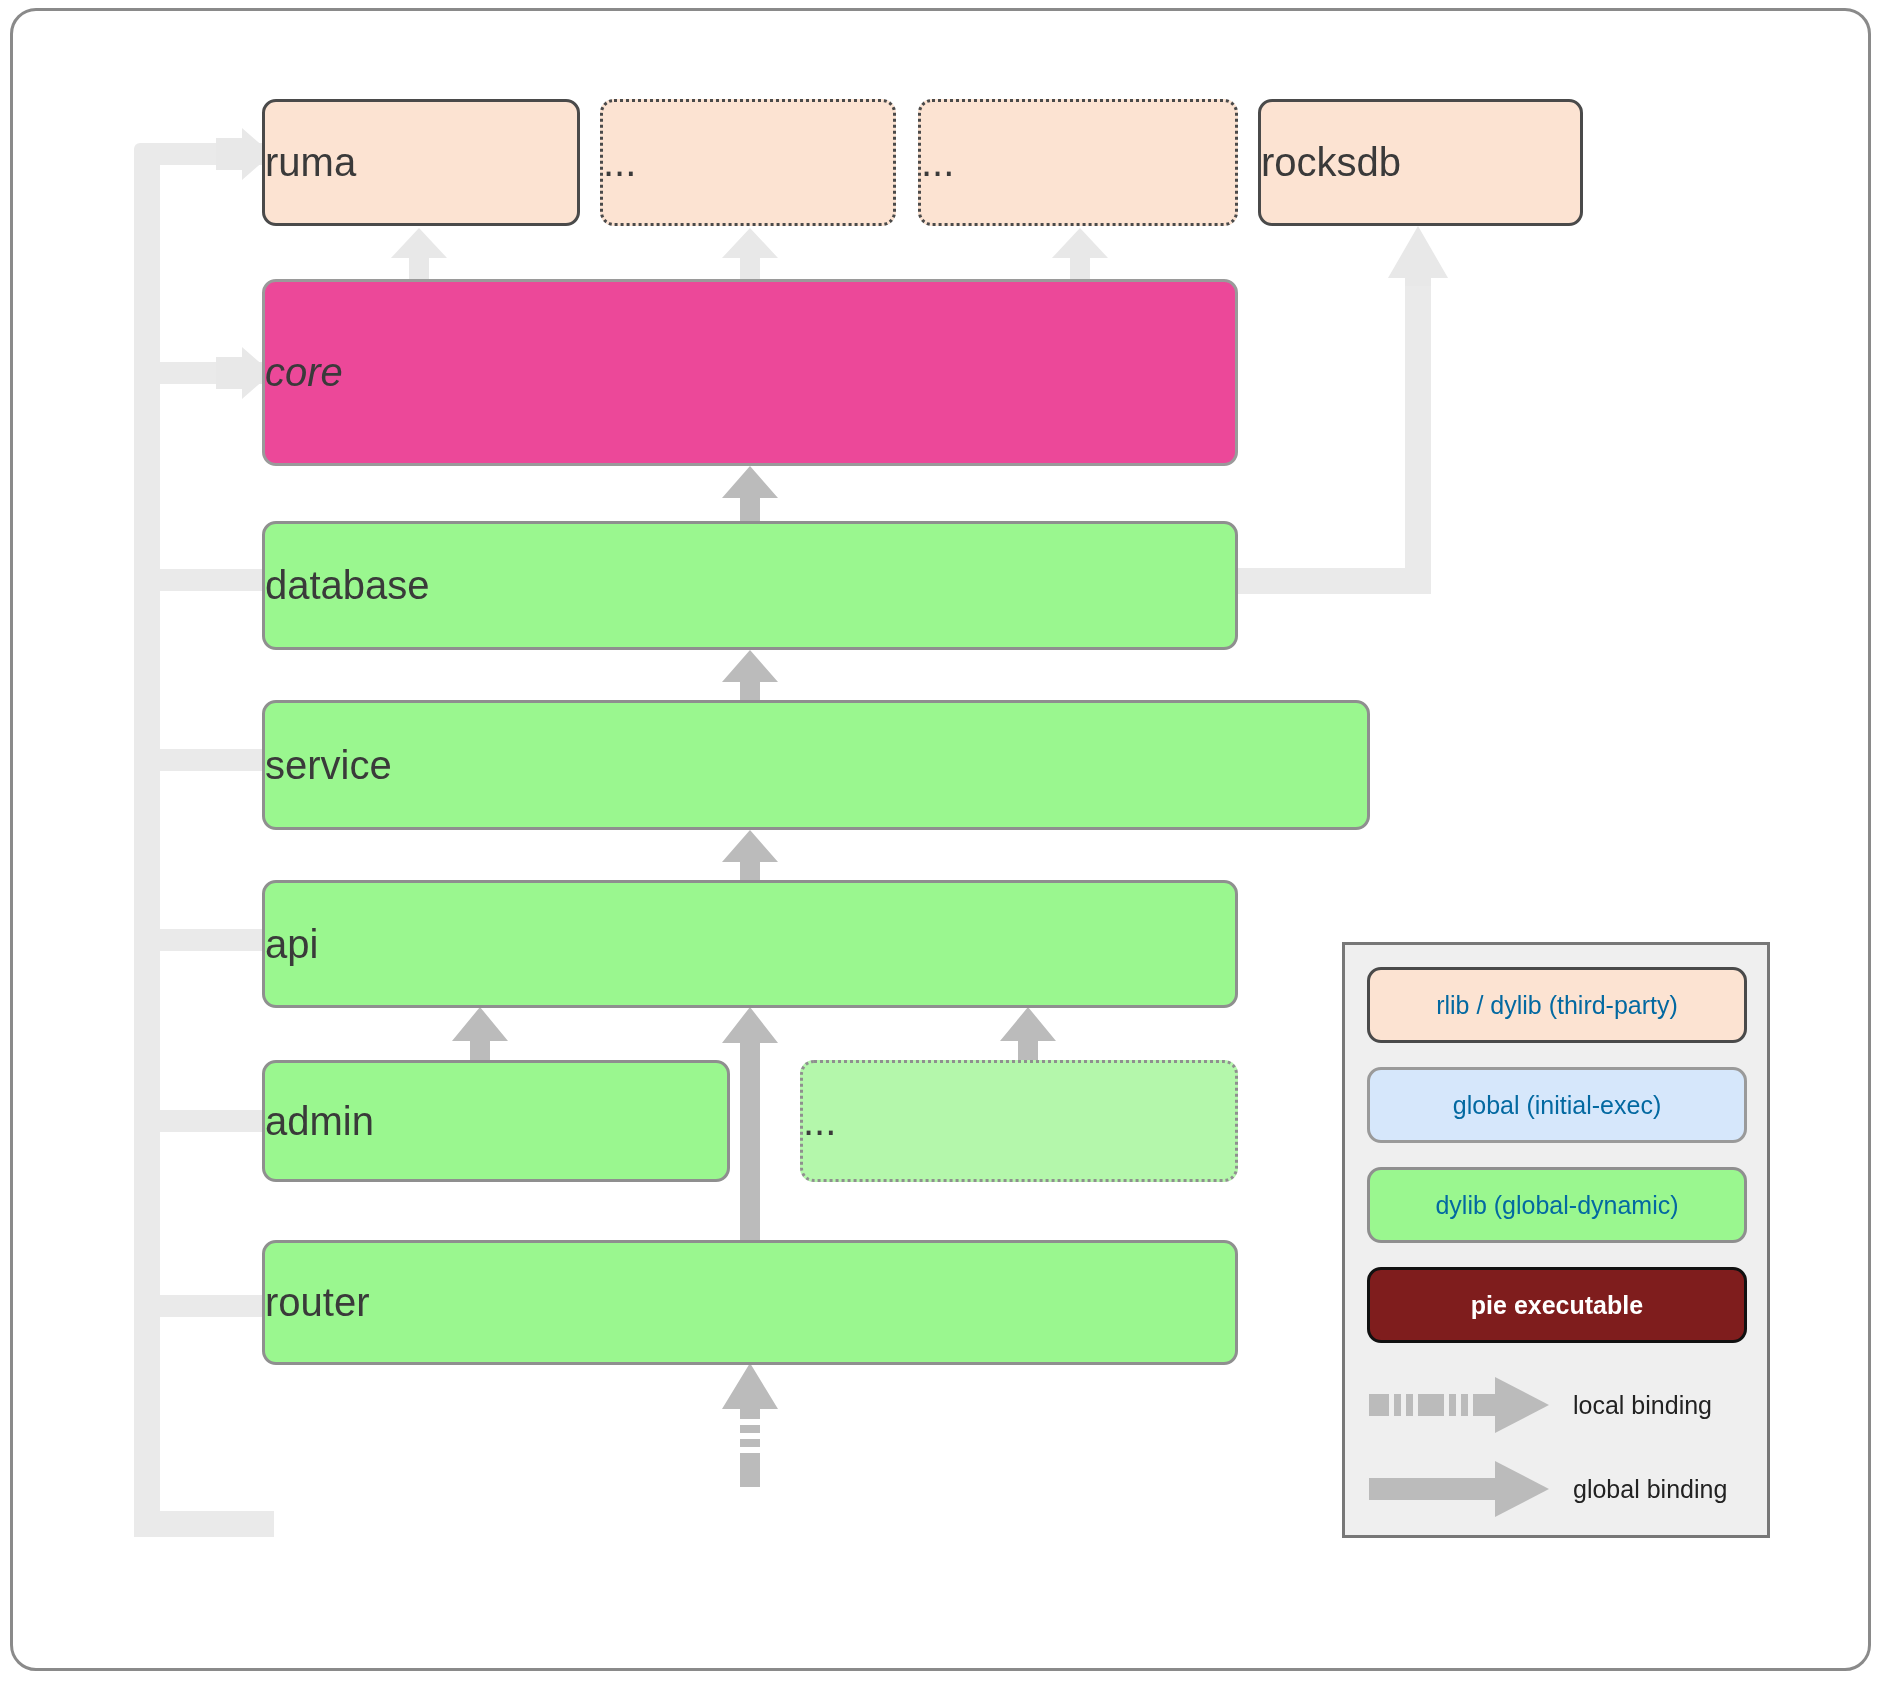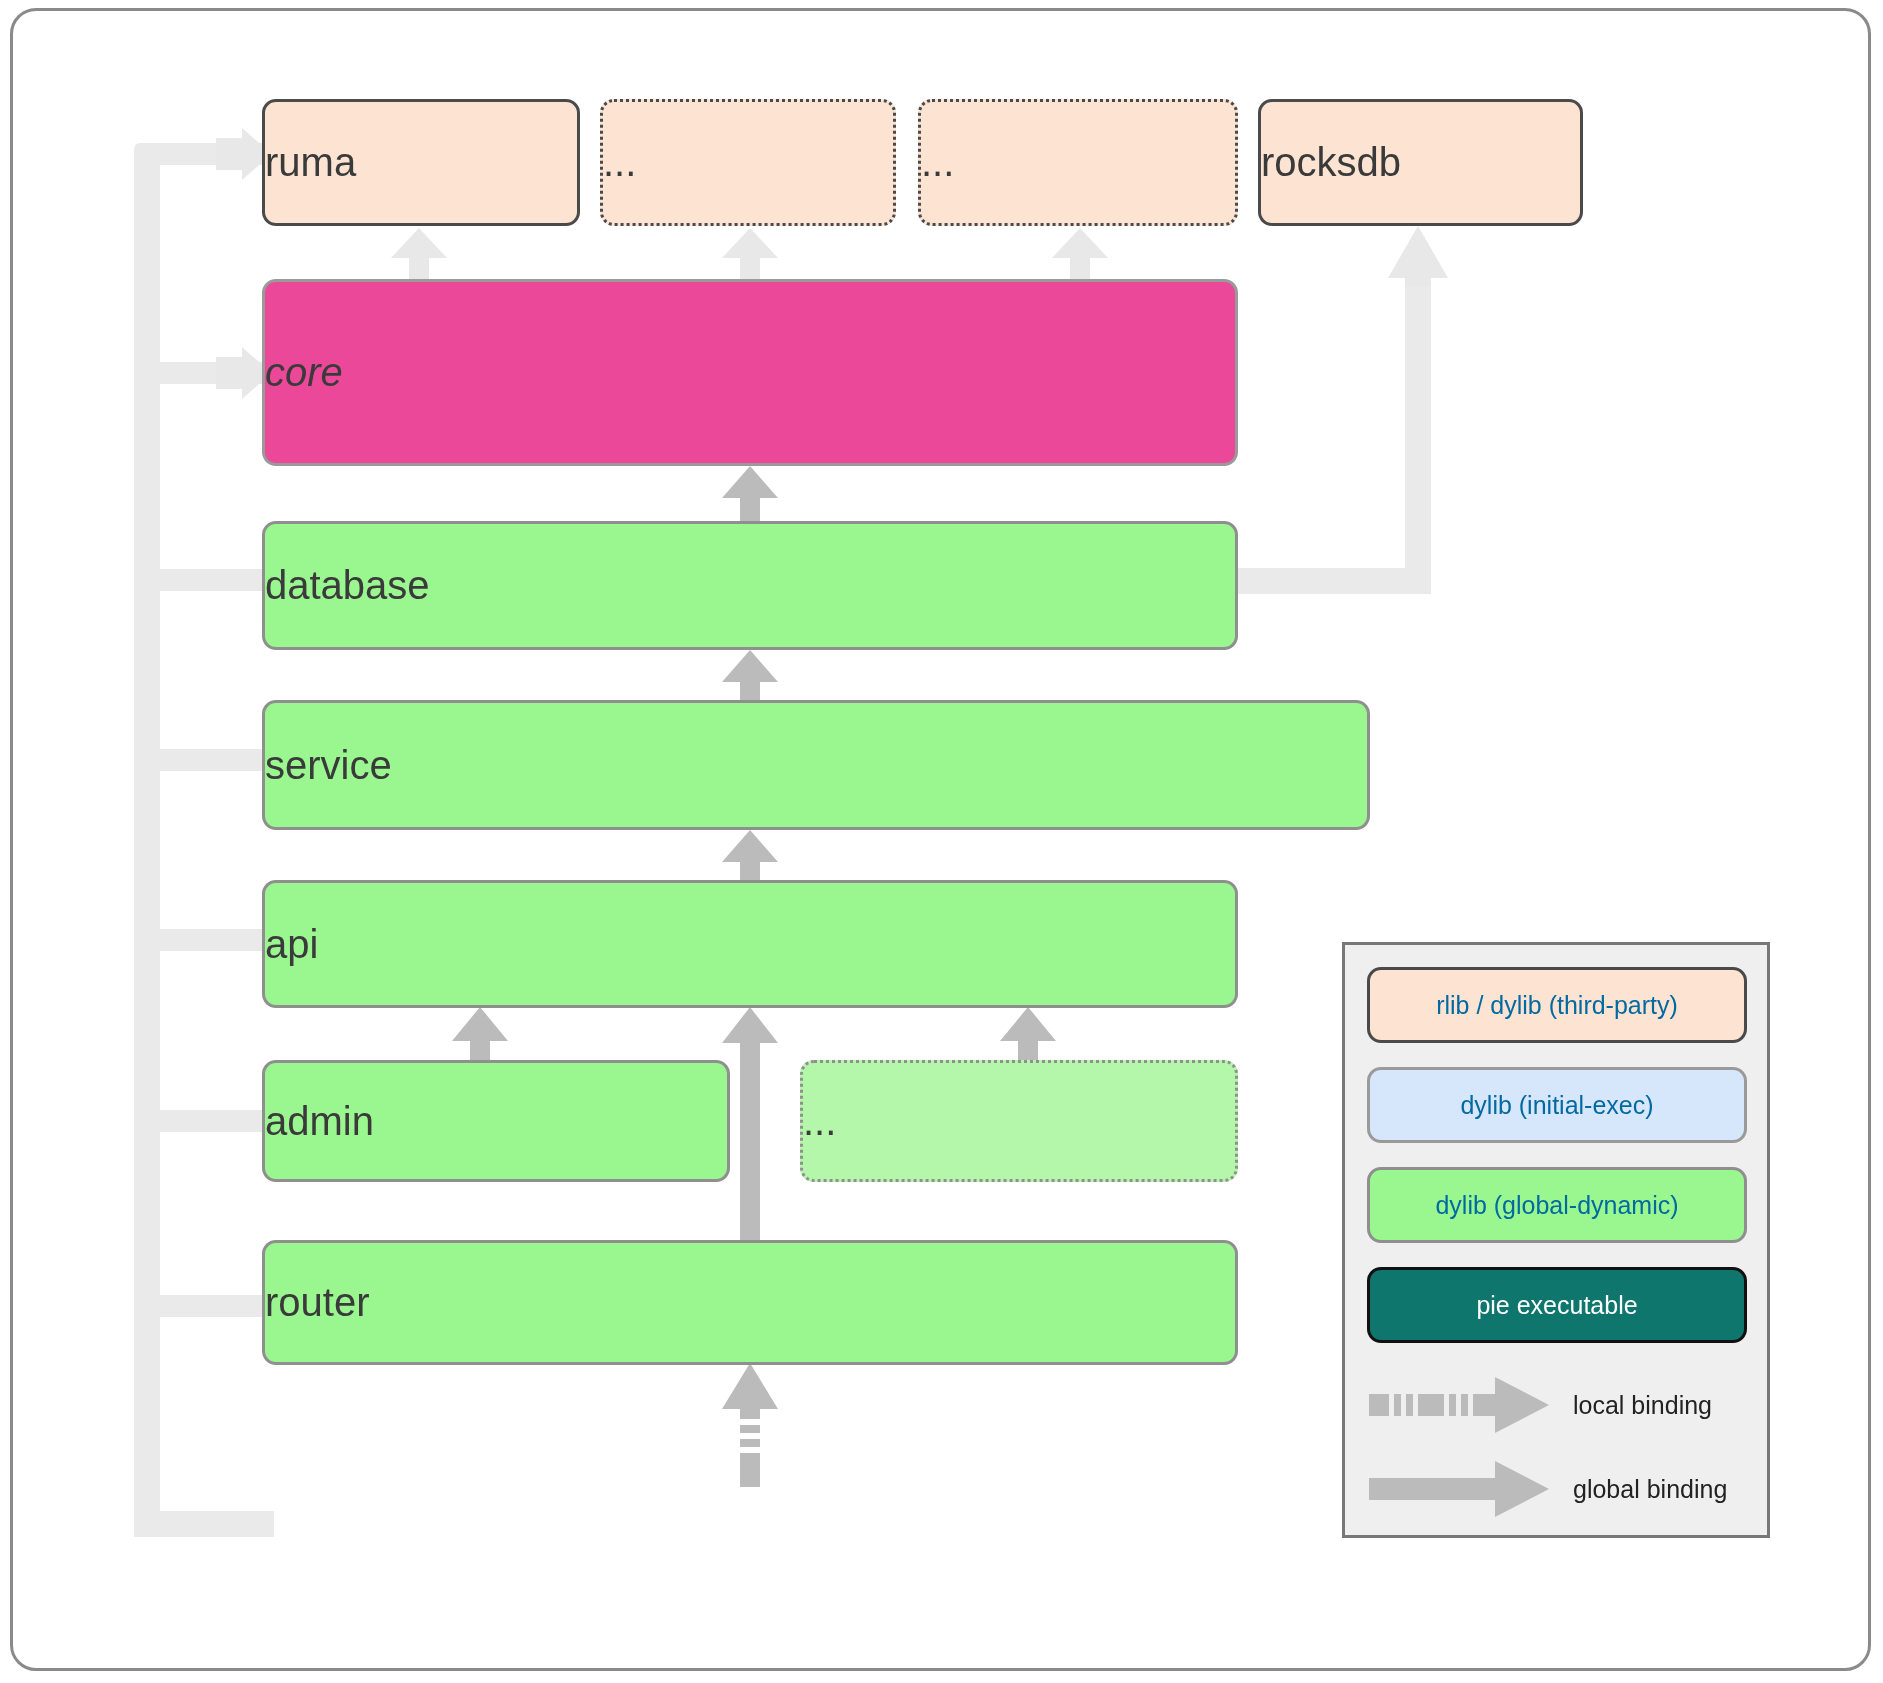--- a/index.html
+++ b/index.html
@@ -57,21 +57,21 @@
   }
   .lg-box{
     position:absolute;left:22px;width:380px;height:76px;
     border-radius:14px;box-sizing:border-box;
     display:flex;align-items:center;justify-content:center;
     font-size:25px;color:#0369a1;
   }
   .lg-box.peach{background:#fce3d2;border:3px solid #4a4a4a;}
   .lg-box.blue{background:#d6e7fb;border:3px solid #9a9a9a;}
   .lg-box.green{background:#9af78f;border:3px solid #8f8f8f;}
-  .lg-box.navy{background:#0f766e;border:3px solid #111;color:#fff;font-weight:normal;}
+  .lg-box.navy{background:#7f1d1d;border:3px solid #111;color:#fff;font-weight:bold;}
   .lg-row{position:absolute;left:22px;width:390px;height:56px;display:flex;align-items:center;}
   .lg-gl{width:190px;height:56px;flex:0 0 190px;}
   .lg-gl svg{display:block;overflow:visible;}
   .lg-txt{font-size:25px;color:#222;margin-left:16px;}
 </style>
 </head>
 <body>
 
 <div id="canvas">
   <div class="frame"></div>
@@ -207,21 +207,21 @@
   <div class="node green" style="left:262px;top:1240px;width:976px;height:125px;">
     <span>router</span>
   </div>
 
 
   <div id="legend">
     <div class="lg-box peach" style="top:22px;">
       <span>rlib / dylib (third-party)</span>
     </div>
     <div class="lg-box blue" style="top:122px;">
-      <span>dylib (initial-exec)</span>
+      <span>global (initial-exec)</span>
     </div>
     <div class="lg-box green" style="top:222px;">
       <span>dylib (global-dynamic)</span>
     </div>
     <div class="lg-box navy" style="top:322px;">
       <span>pie executable</span>
     </div>
 
     <div class="lg-row" style="top:432px;">
       <span class="lg-gl">

